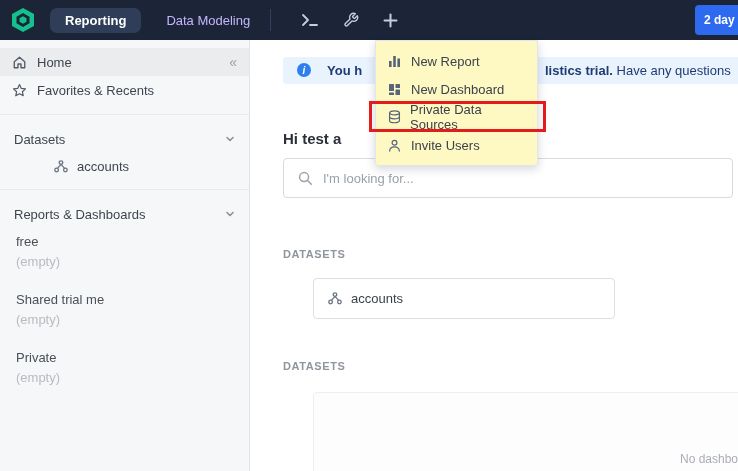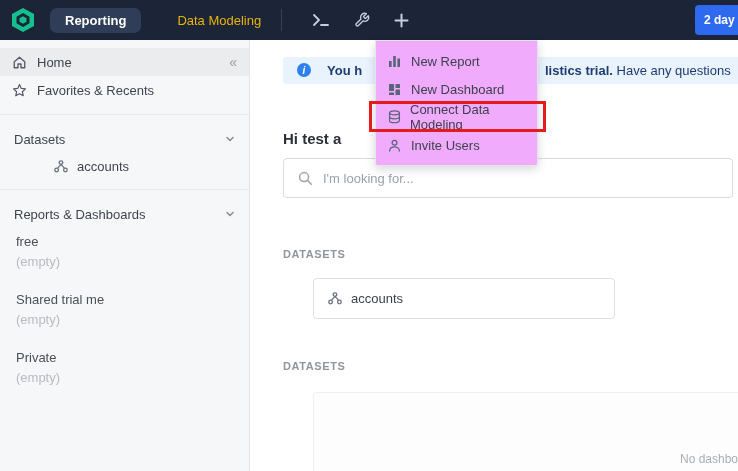--- a/index.html
+++ b/index.html
@@ -12,21 +12,21 @@
   
   .topbar {
     position:absolute; left:0; top:0; width:738px; height:40px;
     background:#1b2537; display:flex; align-items:center; padding:0 10px;
   }
   .logo { width:26px; height:26px; margin-right:14px; flex:0 0 auto; }
   .btn-reporting {
     background:#303d58; color:#fff; font-size:13px; font-weight:700;
     padding:5px 15px; border-radius:7px; cursor:pointer;
   }
-  .nav-label { color:#eab308; font-size:13px; margin-left:36px; cursor:pointer; }
+  .nav-label { color:#c4b5fd; font-size:13px; margin-left:25px; cursor:pointer; }
   .topbar-divider { width:1px; height:22px; background:#35415c; margin-left:20px; }
   .topbar-icons { display:flex; align-items:center; gap:24px; margin-left:30px; color:#c7cedd; }
   .topbar-icons svg { display:block; cursor:pointer; }
   .btn-trial {
     position:absolute; right:0; top:5px; height:30px; width:43px; overflow:hidden;
     background:#2e6af0; color:#fff; font-size:12px; font-weight:700;
     border-radius:4px 0 0 4px; display:flex; align-items:center; padding-left:9px;
     white-space:nowrap; cursor:pointer;margin-left:24px;
   }
 
@@ -87,21 +87,21 @@
   .dataset-card .icn { color:#6b7280; margin-right:9px; display:flex; }
   .recents-panel {
     position:absolute; left:63px; top:352px; width:620px; height:200px;
     background:#fdfdfe; border:1px solid #eceef1; border-radius:4px;
   }
   .no-dash { position:absolute; left:430px; top:412px; font-size:12px; color:#a9adb4; white-space:nowrap; }
 
   
   .dropdown {
     position:absolute; left:375px; top:40px; width:163px; z-index:20;
-    background:#f0abfc; border:1px solid #e3e5ea; border-radius:0 0 3px 3px;
+    background:#fef9c3; border:1px solid #e3e5ea; border-radius:0 0 3px 3px;
     box-shadow:0 3px 10px rgba(20,30,50,.18); padding:6px 0;
   }
   .dd-item { height:28px; display:flex; align-items:center; padding:0 12px; gap:9px; font-size:13px; color:#3c424d; cursor:pointer; }
   .dd-item .icn { width:14px; color:#59637a; display:flex; }
 
   .red-annot {
     position:absolute; left:369px; top:101px; width:177px; height:31px;
     border:3px solid #e51a1a; z-index:30; pointer-events:none;
   }
 </style>
@@ -263,21 +263,21 @@
     <span>New Dashboard</span>
   </div>
   <div class="dd-item">
     <span class="icn">
       <svg width="13" height="14" viewBox="0 0 14 15" fill="none" stroke="currentColor" stroke-width="1.3">
         <ellipse cx="7" cy="3" rx="5.3" ry="2.2"></ellipse>
         <path d="M1.7 3v8.5c0 1.2 2.4 2.2 5.3 2.2s5.3-1 5.3-2.2V3"></path>
         <path d="M1.7 7.3c0 1.2 2.4 2.2 5.3 2.2s5.3-1 5.3-2.2"></path>
       </svg>
     </span>
-    <span>Connect Data Modeling</span>
+    <span>Private Data Sources</span>
   </div>
   <div class="dd-item">
     <span class="icn">
       <svg width="13" height="13" viewBox="0 0 14 14" fill="none" stroke="currentColor" stroke-width="1.3" stroke-linecap="round">
         <circle cx="7" cy="4" r="2.6"></circle>
           <path d="M1.8 13c0-2.9 2.3-4.6 5.2-4.6S12.2 10.1 12.2 13"></path>
       </svg>
     </span>
     <span>Invite Users</span>
   </div>

